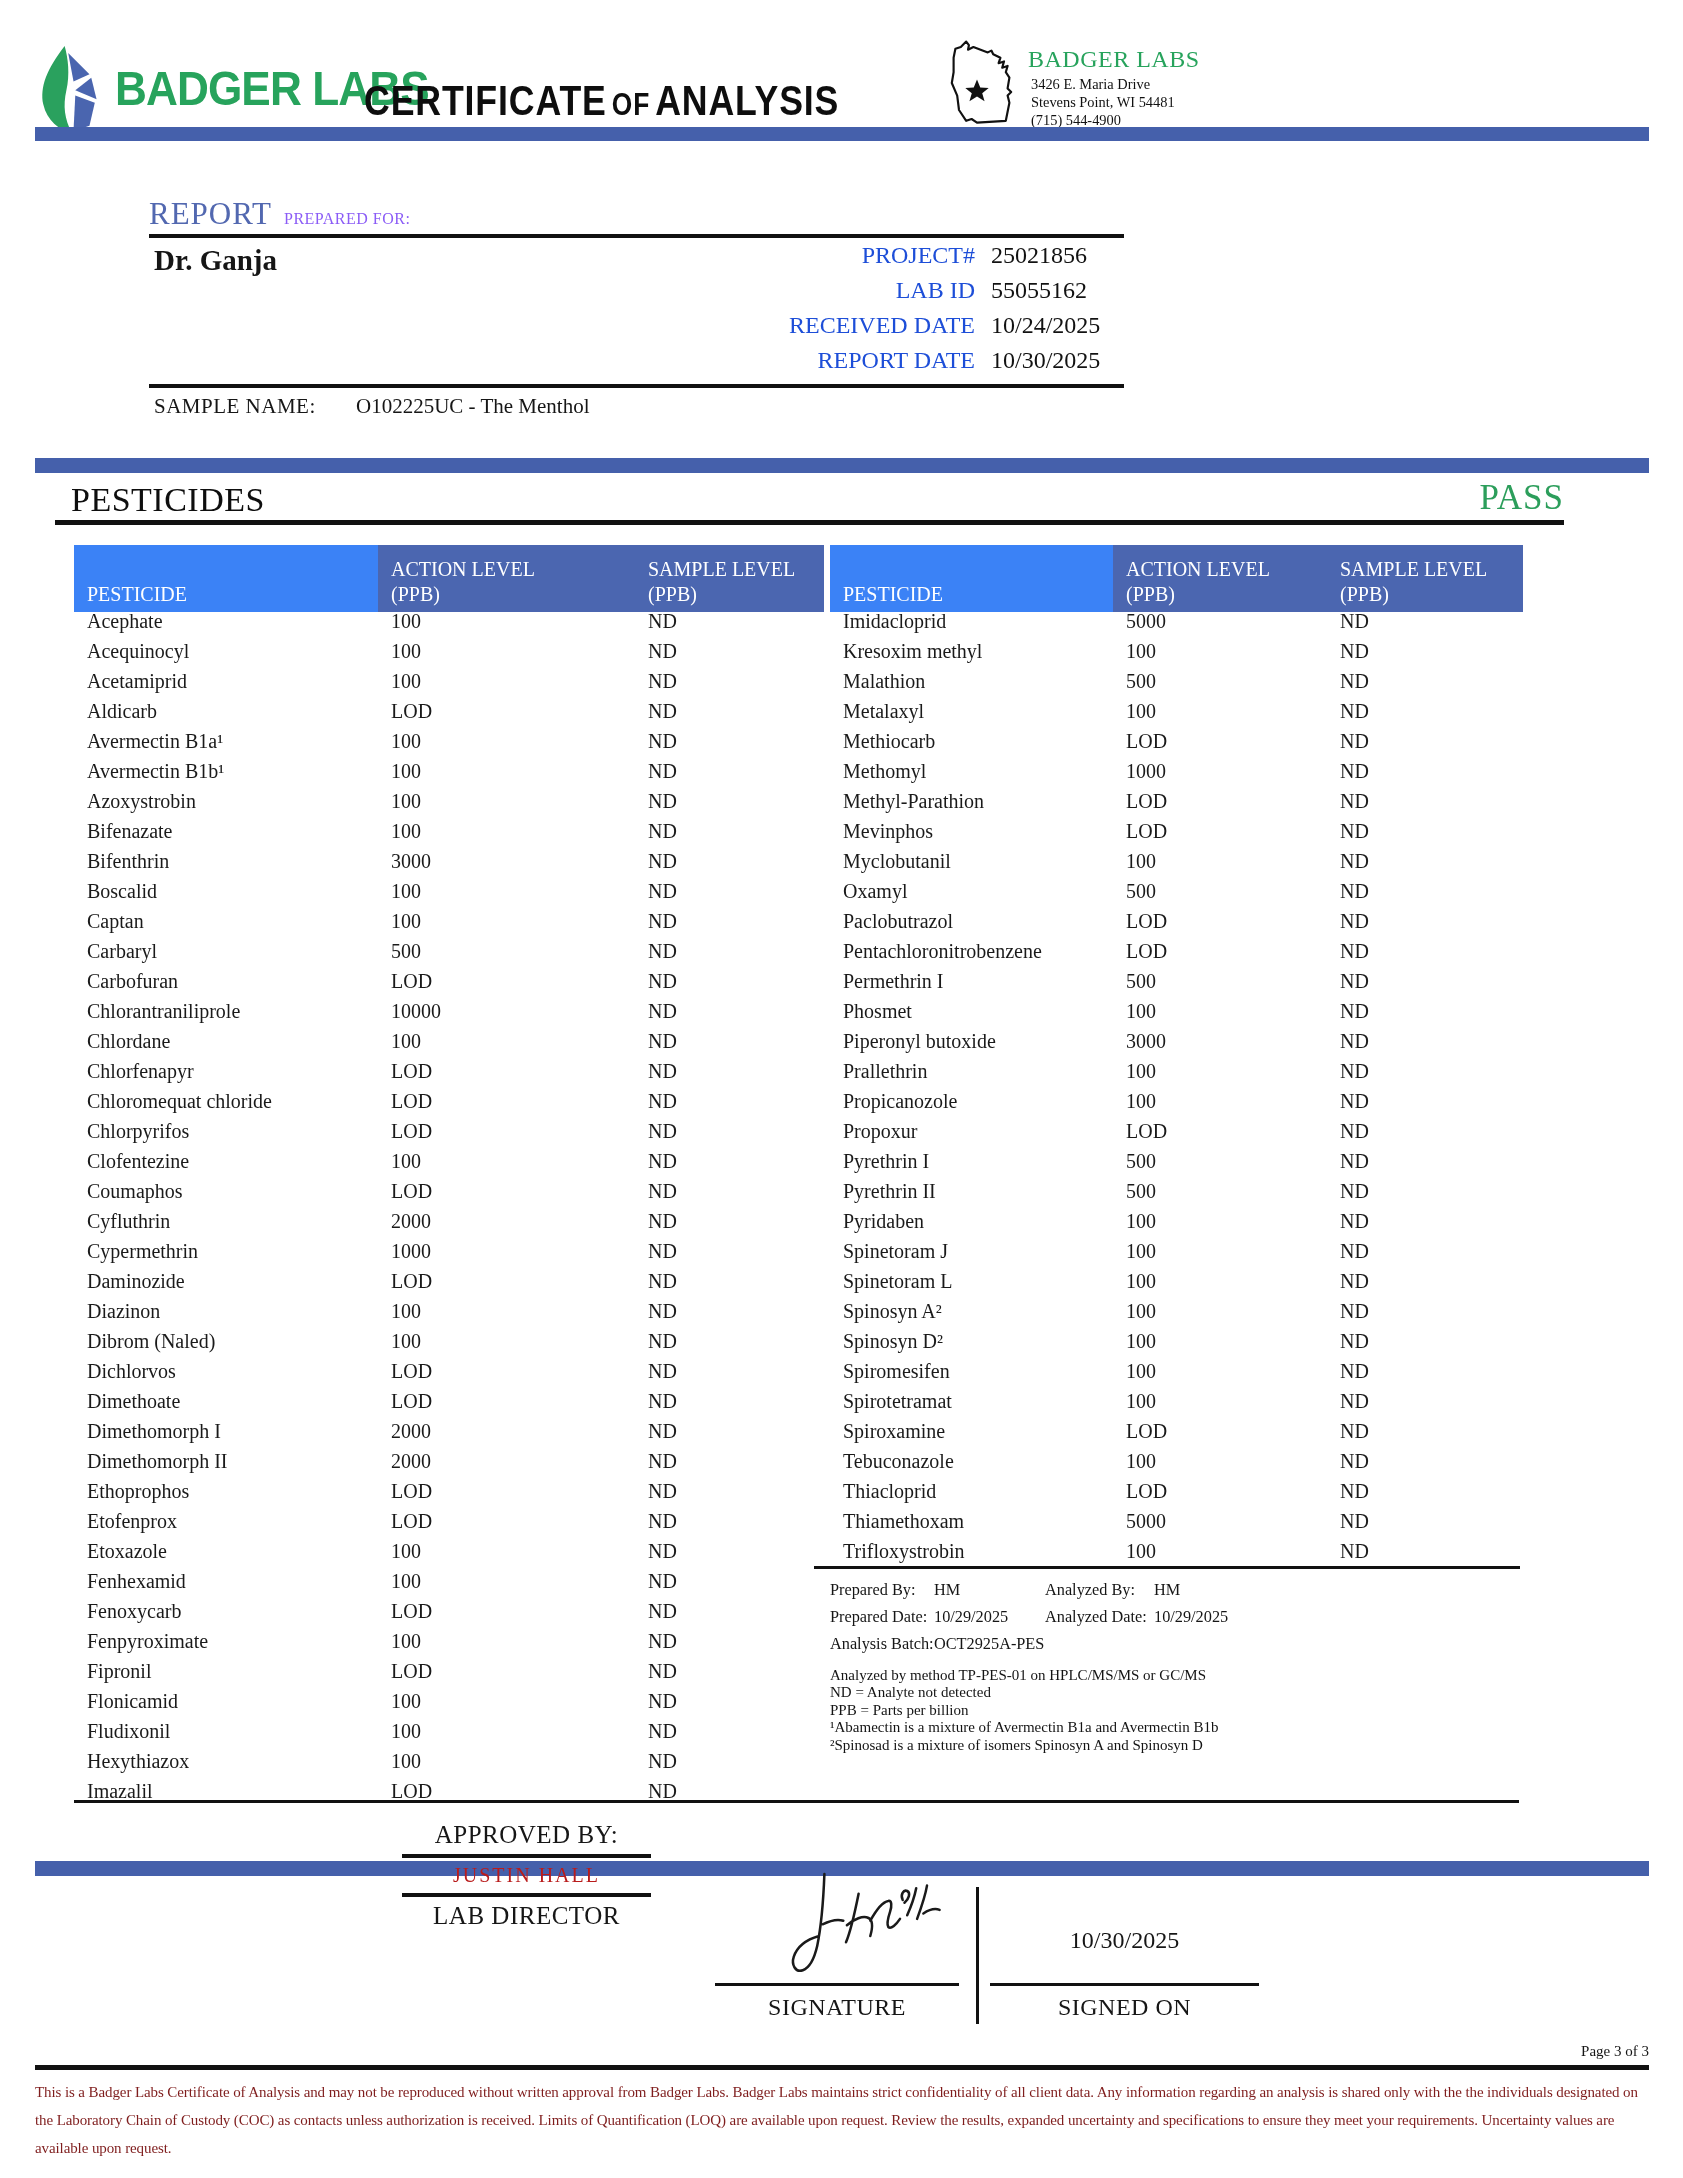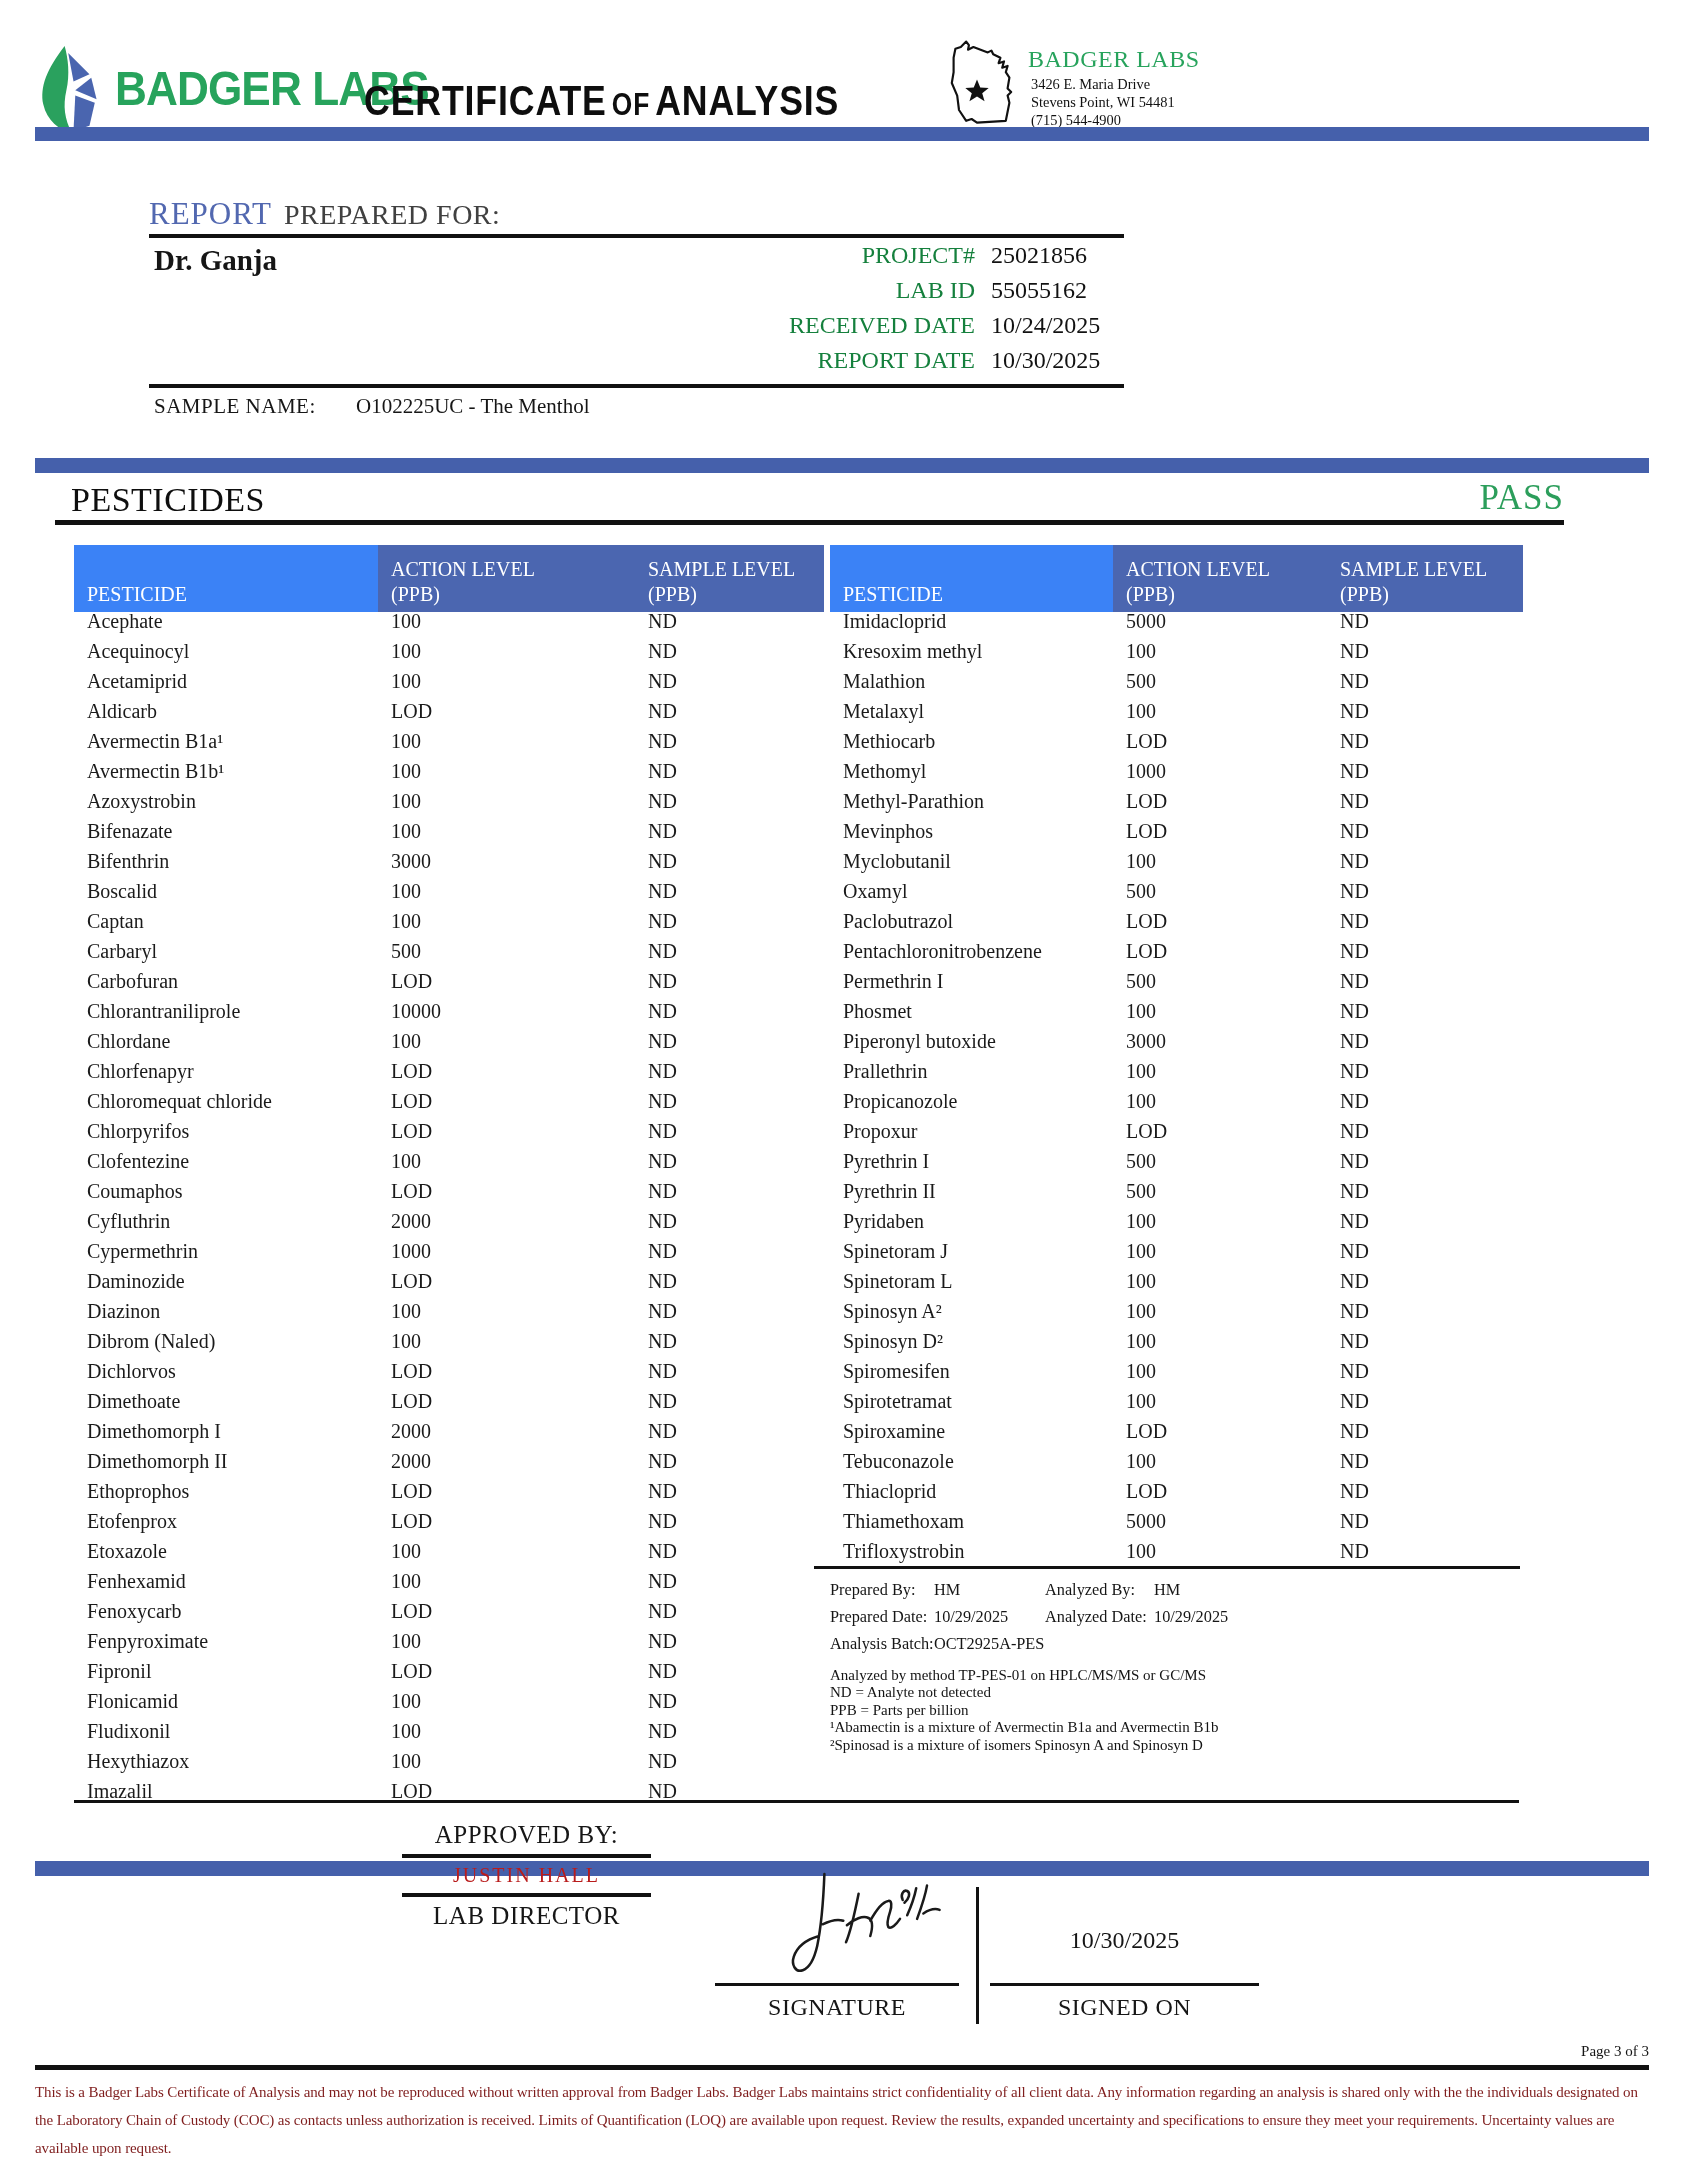--- a/index.html
+++ b/index.html
@@ -26,26 +26,26 @@
   .doc-title .of  { font-size:31px; margin:0 6px; }
   .wi-wrap { left:941px; top:36px; }
   .lab-name { left:1028px; top:46px; font-size:24px; color:#27a35c; letter-spacing:0.5px; }
   .lab-addr { left:1031px; top:75px; font-size:14.4px; line-height:18px; color:#111; }
 
   .hbar { position:absolute; left:35px; width:1614px; height:14px; background:#4560ab; }
 
   
   .report-line { left:149px; top:196px; display:flex; align-items:baseline; }
   .report-word { font-size:31px; color:#5268b0; letter-spacing:1px; }
-  .prepared-for { font-size:28px; color:#404040; margin-left:12px; letter-spacing:0.5px; }
+  .prepared-for { font-size:16px; color:#8b5cf6; margin-left:12px; letter-spacing:0.5px; }
   .rule { position:absolute; background:#111; }
   .client-name { left:154px; top:244px; font-size:29px; font-weight:bold; }
   .fields { left:594px; top:242px; width:535px; }
   .field-row { display:flex; height:35px; align-items:baseline; }
-  .f-label { width:381px; text-align:right; color:#15803d; font-size:24px; }
+  .f-label { width:381px; text-align:right; color:#1d4ed8; font-size:24px; }
   .f-value { margin-left:16px; font-size:24px; color:#121212; }
   .sample-label { left:154px; top:394px; font-size:21px; letter-spacing:0.5px; }
   .sample-value { left:356px; top:394px; font-size:21px; }
 
   
   .section-bar { top:458px; height:15px; }
   .section-title { left:71px; top:481px; font-size:34px; letter-spacing:0.5px; color:#0e0e0e; }
   .section-status { left:1386px; top:478px; width:178px; text-align:right; font-size:35px; color:#2c9e5b; letter-spacing:1px; }
 
   .ptable { position:absolute; top:545px; }

